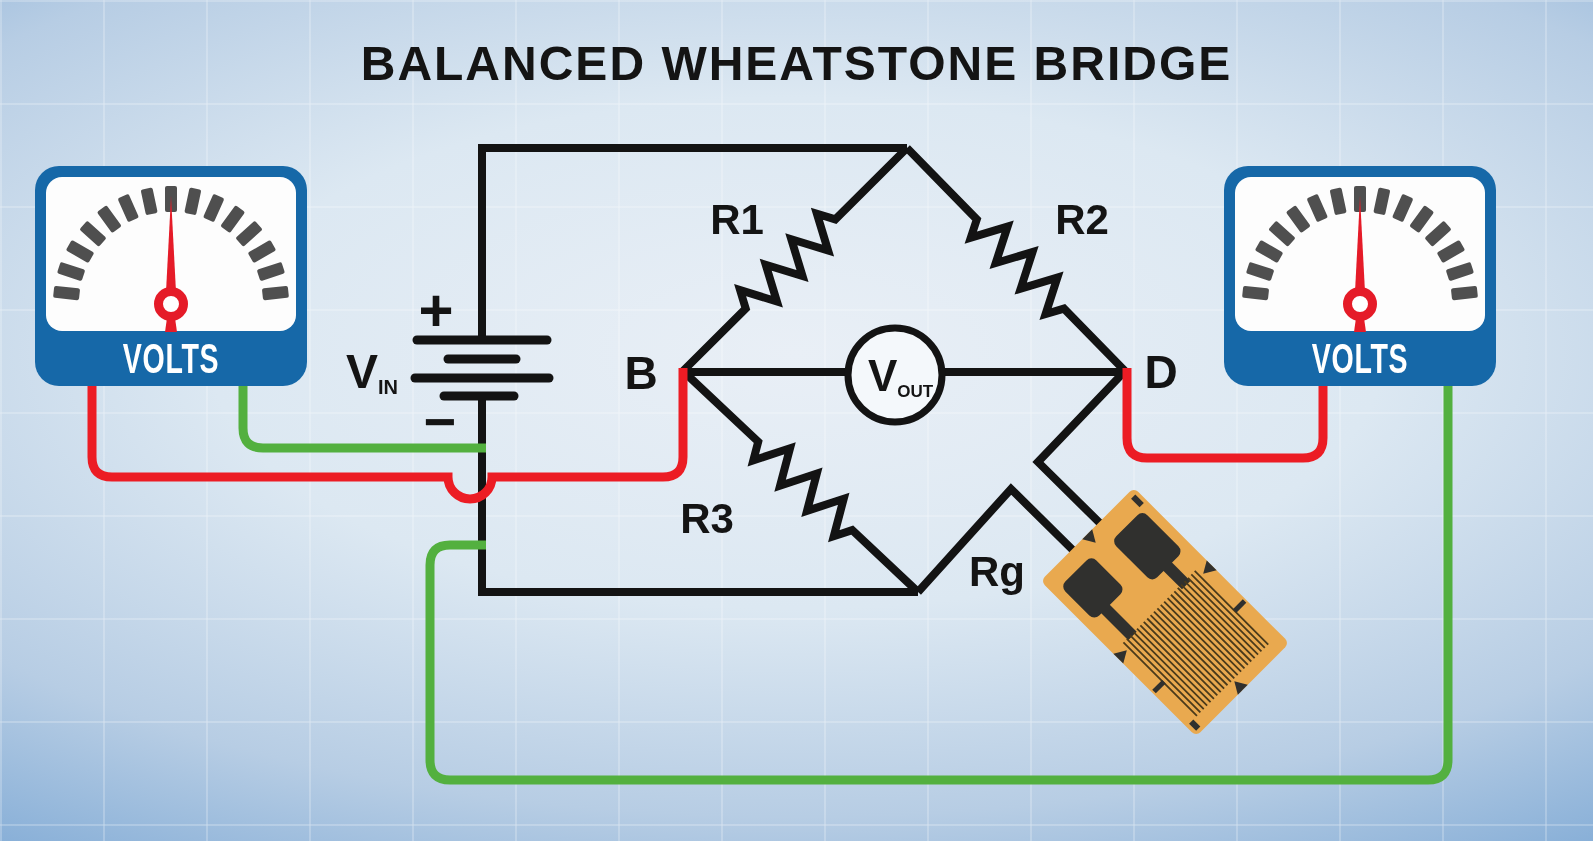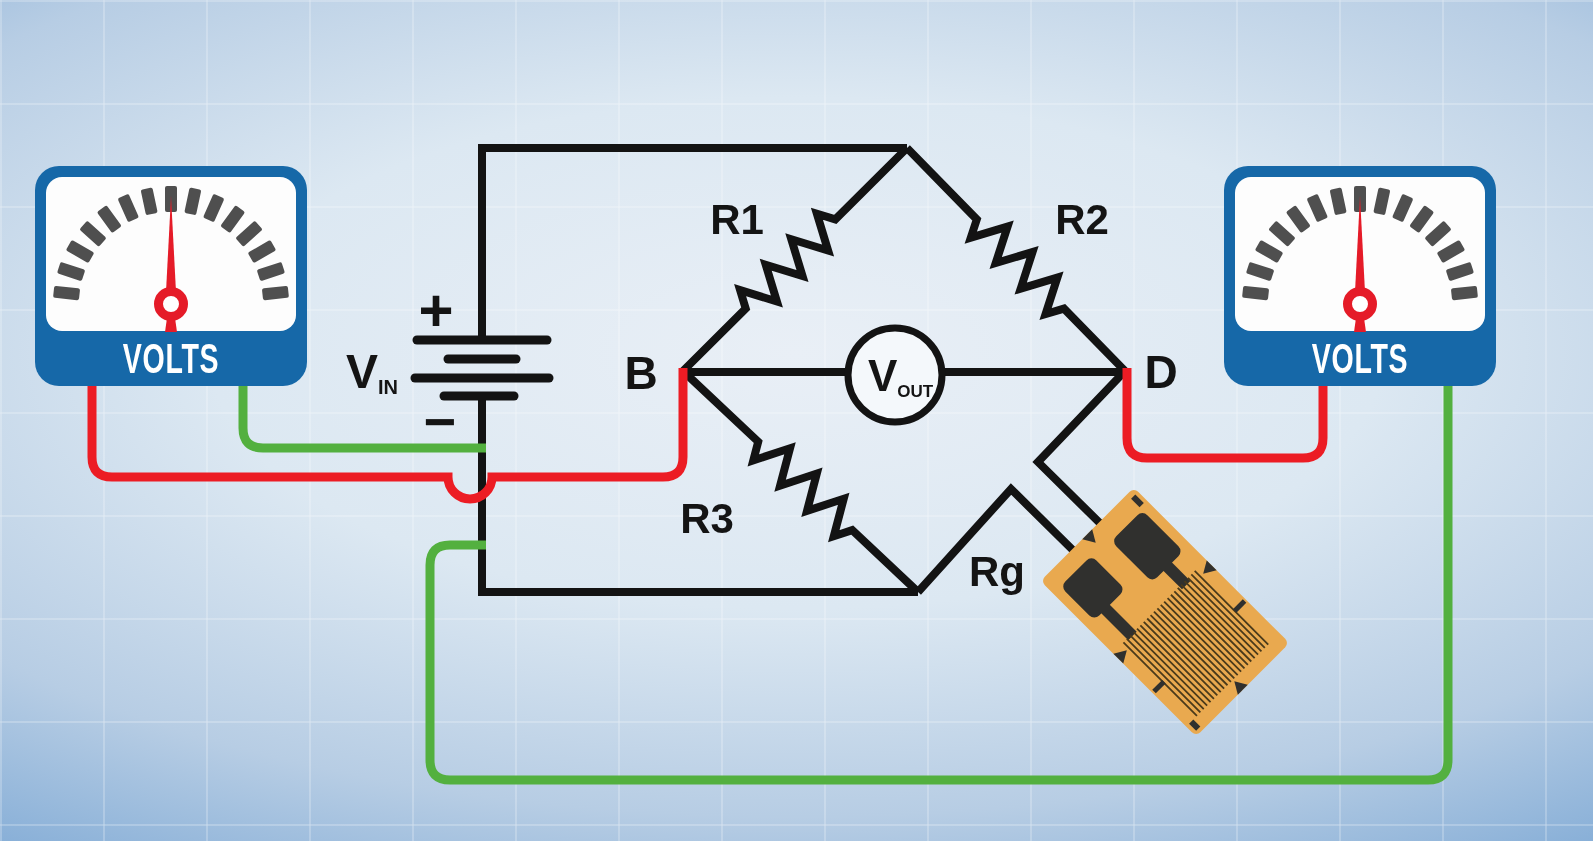--- a/index.html
+++ b/index.html
@@ -36,20 +36,21 @@
   .gauge-dark{fill:#30302e;}
   .gauge-grid line{stroke:#4a3a1a;stroke-width:1.8;}
   .vout-circle{fill:#f4f8fb;stroke:#131313;stroke-width:7;}
 </style>
 </head>
 <body>
 
 <div class="stage">
   <div class="grid"></div>
 
+  <div class="title">BALANCED WHEATSTONE BRIDGE</div>
 
   <svg id="circuit" width="1593" height="841" viewBox="0 0 1593 841">
 
     <path class="blk" d="M 482 340 L 482 148 L 907 148"></path>
     <path class="blk" d="M 482 396 L 482 592 L 918 592"></path>
 
     <g>
       <line class="plate" x1="417" y1="340" x2="547" y2="340"></line>
       <line class="plate" x1="448" y1="359" x2="516" y2="359"></line>
       <line class="plate" x1="415" y1="378" x2="549" y2="378"></line>

